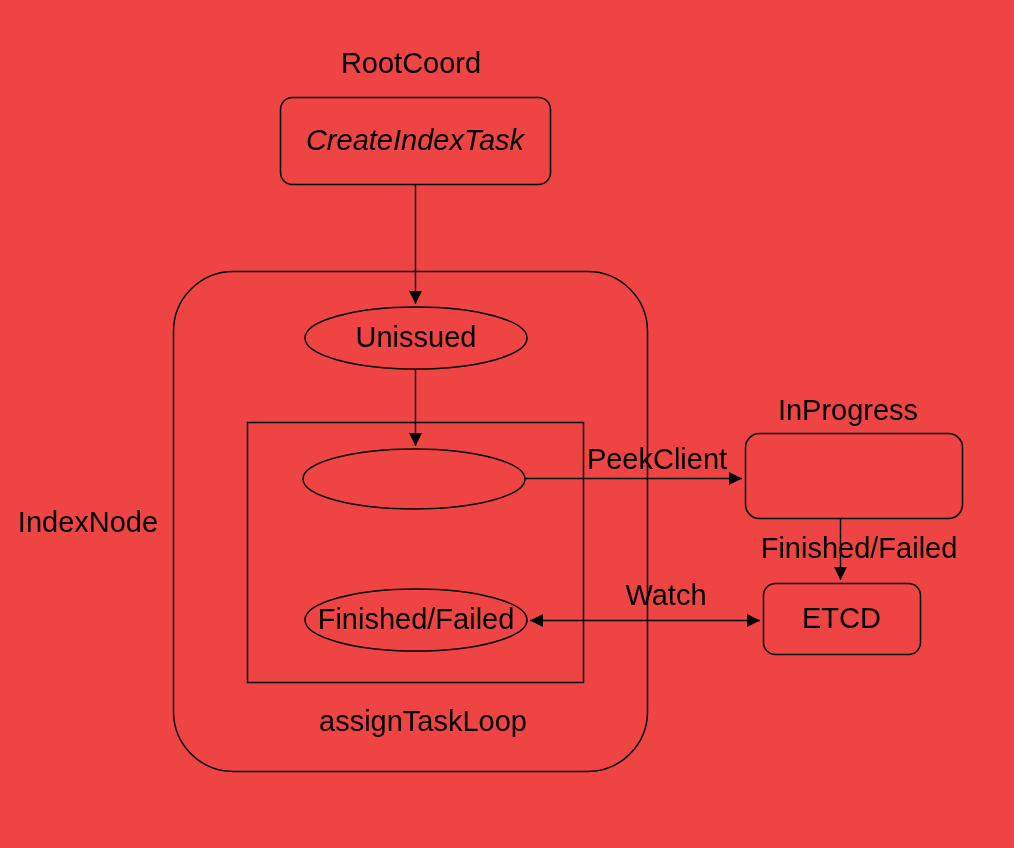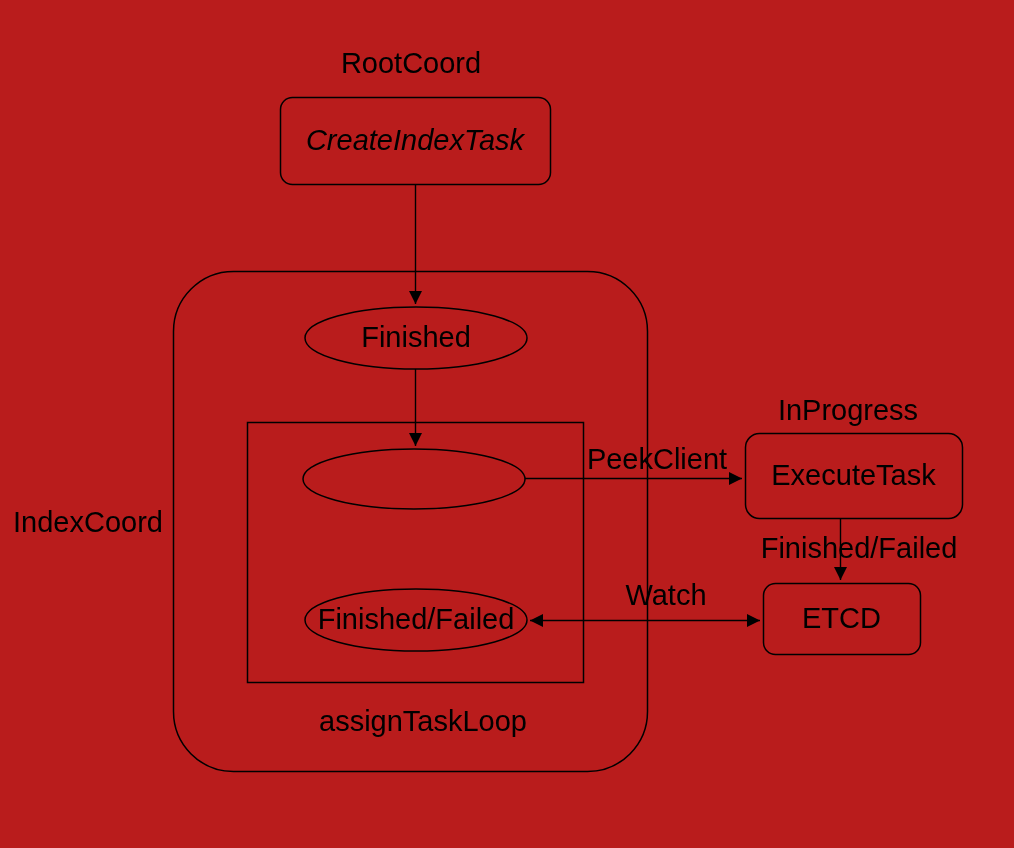--- a/index.html
+++ b/index.html
@@ -4,21 +4,21 @@
 <style>
   html, body {
     margin: 0;
     padding: 0;
     background: #ffffff;
   }
   .canvas {
     position: relative;
     width: 1014px;
     height: 848px;
-    background: #b91c1c;
+    background: #ef4444;
     font-family: "Liberation Sans", "DejaVu Sans", sans-serif;
     font-size: 29px;
     color: #000000;
     overflow: hidden;
   }
   svg.layer {
     position: absolute;
     left: 0;
     top: 0;
     width: 1014px;
@@ -82,27 +82,26 @@
     <rect class="shape" x="763.5" y="583.5" width="157" height="71" rx="12" ry="12"></rect>
 
     <line class="edge" x1="415.5" y1="184.5" x2="415.5" y2="304" marker-end="url(#arrow)"></line>
     <line class="edge" x1="415.5" y1="369" x2="415.5" y2="446" marker-end="url(#arrow)"></line>
     <line class="edge" x1="525" y1="478.5" x2="742" y2="478.5" marker-end="url(#arrow)"></line>
     <line class="edge" x1="840.5" y1="518.5" x2="840.5" y2="580" marker-end="url(#arrow)"></line>
     <line class="edge" x1="530" y1="620.5" x2="760" y2="620.5" marker-start="url(#arrow)" marker-end="url(#arrow)"></line>
   </svg>
 
   <div class="lbl" id="lbl-rootcoord">RootCoord</div>
-  <div class="lbl" id="lbl-indexcoord">IndexCoord</div>
+  <div class="lbl" id="lbl-indexcoord">IndexNode</div>
   <div class="lbl" id="lbl-indexnode">InProgress</div>
   <div class="lbl" id="lbl-assigntaskloop">assignTaskLoop</div>
 
   <div class="lbl" id="lbl-createindextask">CreateIndexTask</div>
-  <div class="lbl" id="lbl-unissued">Finished</div>
+  <div class="lbl" id="lbl-unissued">Unissued</div>
   <div class="lbl" id="lbl-finishedfailed">Finished/Failed</div>
-  <div class="lbl" id="lbl-executetask">ExecuteTask</div>
   <div class="lbl" id="lbl-etcd">ETCD</div>
 
   <div class="lbl" id="lbl-peekclient">PeekClient</div>
   <div class="lbl" id="lbl-finishedfailed-e">Finished/Failed</div>
   <div class="lbl" id="lbl-watch">Watch</div>
 
 </div>
 
 </body></html>

